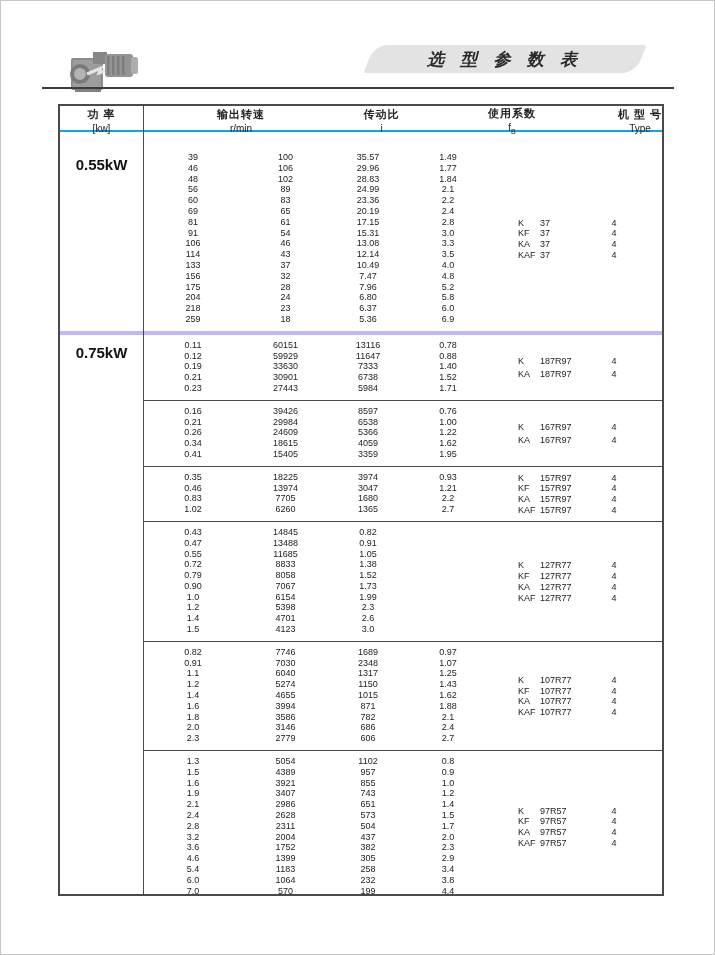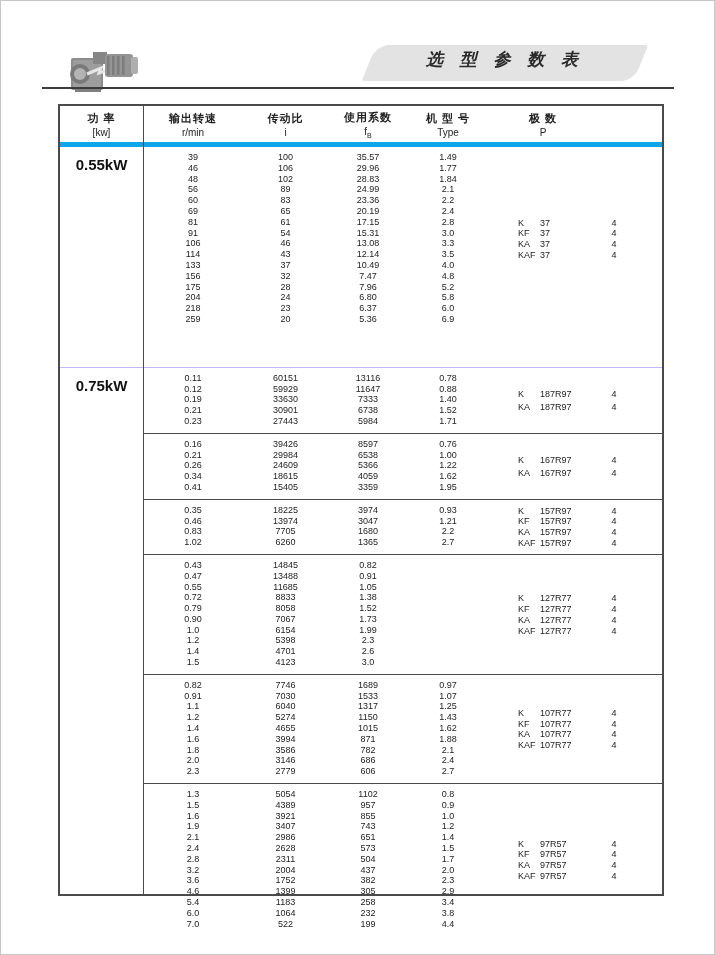--- a/index.html
+++ b/index.html
@@ -4,50 +4,50 @@
 <style>
   html,body{margin:0;padding:0;}
   body{
     width:715px;height:955px;background:#ffffff;position:relative;overflow:hidden;
     font-family:"Liberation Sans", sans-serif;color:#1e1e1e;
   }
   .page{position:absolute;inset:0;border:1px solid #c6c6c6;box-sizing:border-box;}
 
   
   .gear-photo{position:absolute;left:62px;top:39px;width:82px;height:58px;}
-  .banner-wrap{position:absolute;left:368px;top:44px;width:272px;height:36px;}
+  .banner-wrap{position:absolute;left:368px;top:44px;width:272px;height:28px;font-family:Liberation Serif, serif;}
   .banner-bg{
     position:absolute;inset:0;background:#e3e3e3;
     transform:skewX(-22deg);border-radius:13px 3px 13px 3px;
   }
   .banner-text{
     position:absolute;left:0;right:0;top:3px;text-align:center;
     font-size:17px;font-weight:bold;font-style:italic;letter-spacing:6px;color:#2a2a2a;
   }
   .header-rule{position:absolute;left:41px;top:86px;width:632px;border-top:2px solid #3c3c3c;}
 
   
   .sel-table{
     position:absolute;left:57px;top:103px;width:606px;height:792px;
     border:2px solid #4a4a4a;box-sizing:border-box;background:#fff;
   }
   .power-divider{position:absolute;left:83px;top:0;bottom:0;width:1px;background:#4a4a4a;}
 
   .thead{
     display:grid;grid-template-columns:83px 100px 85px 80px 80px 110px 1fr;
-    height:41px;border-bottom:5px solid #0ea5e9;box-sizing:border-box;
+    height:26px;border-bottom:2px solid #0ea5e9;box-sizing:border-box;gap:48px;
   }
   .hcell{display:flex;flex-direction:column;align-items:center;justify-content:center;gap:1px;}
   .hline1{font-size:11px;font-weight:bold;letter-spacing:1px;color:#222;}
   .hline2{font-size:10px;color:#222;}
   .hline2 sub{font-size:7px;}
 
   .tbody{position:absolute;left:0;right:0;top:41px;bottom:0;display:flex;flex-direction:column;}
   .table-section{display:flex;flex:0 0 auto;}
-  .table-section + .table-section{border-top:1px solid #c4b5fd;flex:1 1 auto;margin-top:36px;}
+  .table-section + .table-section{border-top:4px solid #c4b5fd;flex:1 1 auto;}
   .power-cell{width:83px;box-sizing:border-box;padding-top:9px;text-align:center;
     font-size:15px;font-weight:bold;color:#111;}
   .section-blocks{flex:1;display:flex;flex-direction:column;}
   .data-block{
     position:relative;display:grid;grid-template-columns:100px 85px 80px 80px;
     padding:5px 4px 6px 0;flex:1 1 auto;align-content:center;
   }
   .data-block + .data-block{border-top:1px solid #4a4a4a;}
   .col{text-align:center;}
   .cell{font-size:9px;line-height:10.8px;color:#222;}
@@ -152,21 +152,21 @@
                 <div class="cell">65</div>
                 <div class="cell">61</div>
                 <div class="cell">54</div>
                 <div class="cell">46</div>
                 <div class="cell">43</div>
                 <div class="cell">37</div>
                 <div class="cell">32</div>
                 <div class="cell">28</div>
                 <div class="cell">24</div>
                 <div class="cell">23</div>
-                <div class="cell">20</div>
+                <div class="cell">18</div>
               </div>
               <div class="col">
                 <div class="cell">35.57</div>
                 <div class="cell">29.96</div>
                 <div class="cell">28.83</div>
                 <div class="cell">24.99</div>
                 <div class="cell">23.36</div>
                 <div class="cell">20.19</div>
                 <div class="cell">17.15</div>
                 <div class="cell">15.31</div>
@@ -435,21 +435,21 @@
                 <div class="cell">6040</div>
                 <div class="cell">5274</div>
                 <div class="cell">4655</div>
                 <div class="cell">3994</div>
                 <div class="cell">3586</div>
                 <div class="cell">3146</div>
                 <div class="cell">2779</div>
               </div>
               <div class="col">
                 <div class="cell">1689</div>
-                <div class="cell">1533</div>
+                <div class="cell">2348</div>
                 <div class="cell">1317</div>
                 <div class="cell">1150</div>
                 <div class="cell">1015</div>
                 <div class="cell">871</div>
                 <div class="cell">782</div>
                 <div class="cell">686</div>
                 <div class="cell">606</div>
               </div>
               <div class="col">
                 <div class="cell">0.97</div>
@@ -507,21 +507,21 @@
                 <div class="cell">3921</div>
                 <div class="cell">3407</div>
                 <div class="cell">2986</div>
                 <div class="cell">2628</div>
                 <div class="cell">2311</div>
                 <div class="cell">2004</div>
                 <div class="cell">1752</div>
                 <div class="cell">1399</div>
                 <div class="cell">1183</div>
                 <div class="cell">1064</div>
-                <div class="cell">522</div>
+                <div class="cell">570</div>
               </div>
               <div class="col">
                 <div class="cell">1102</div>
                 <div class="cell">957</div>
                 <div class="cell">855</div>
                 <div class="cell">743</div>
                 <div class="cell">651</div>
                 <div class="cell">573</div>
                 <div class="cell">504</div>
                 <div class="cell">437</div>

